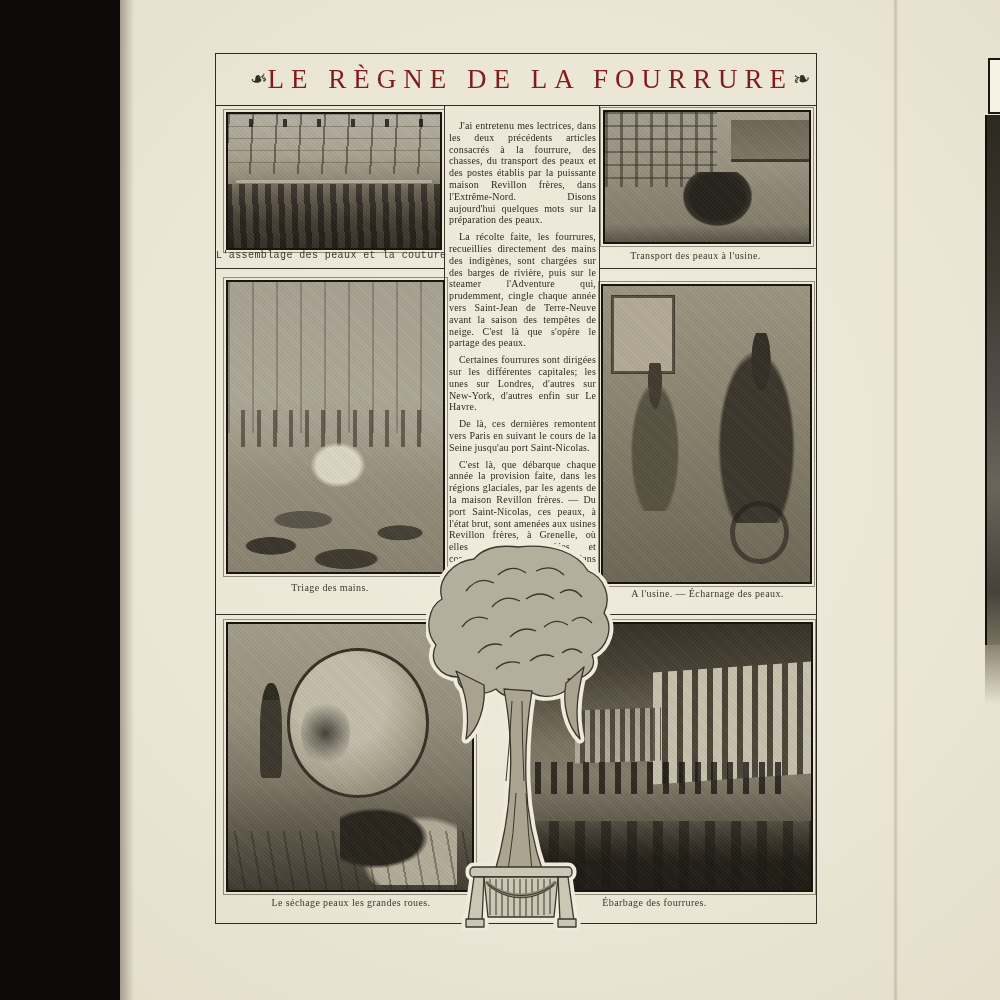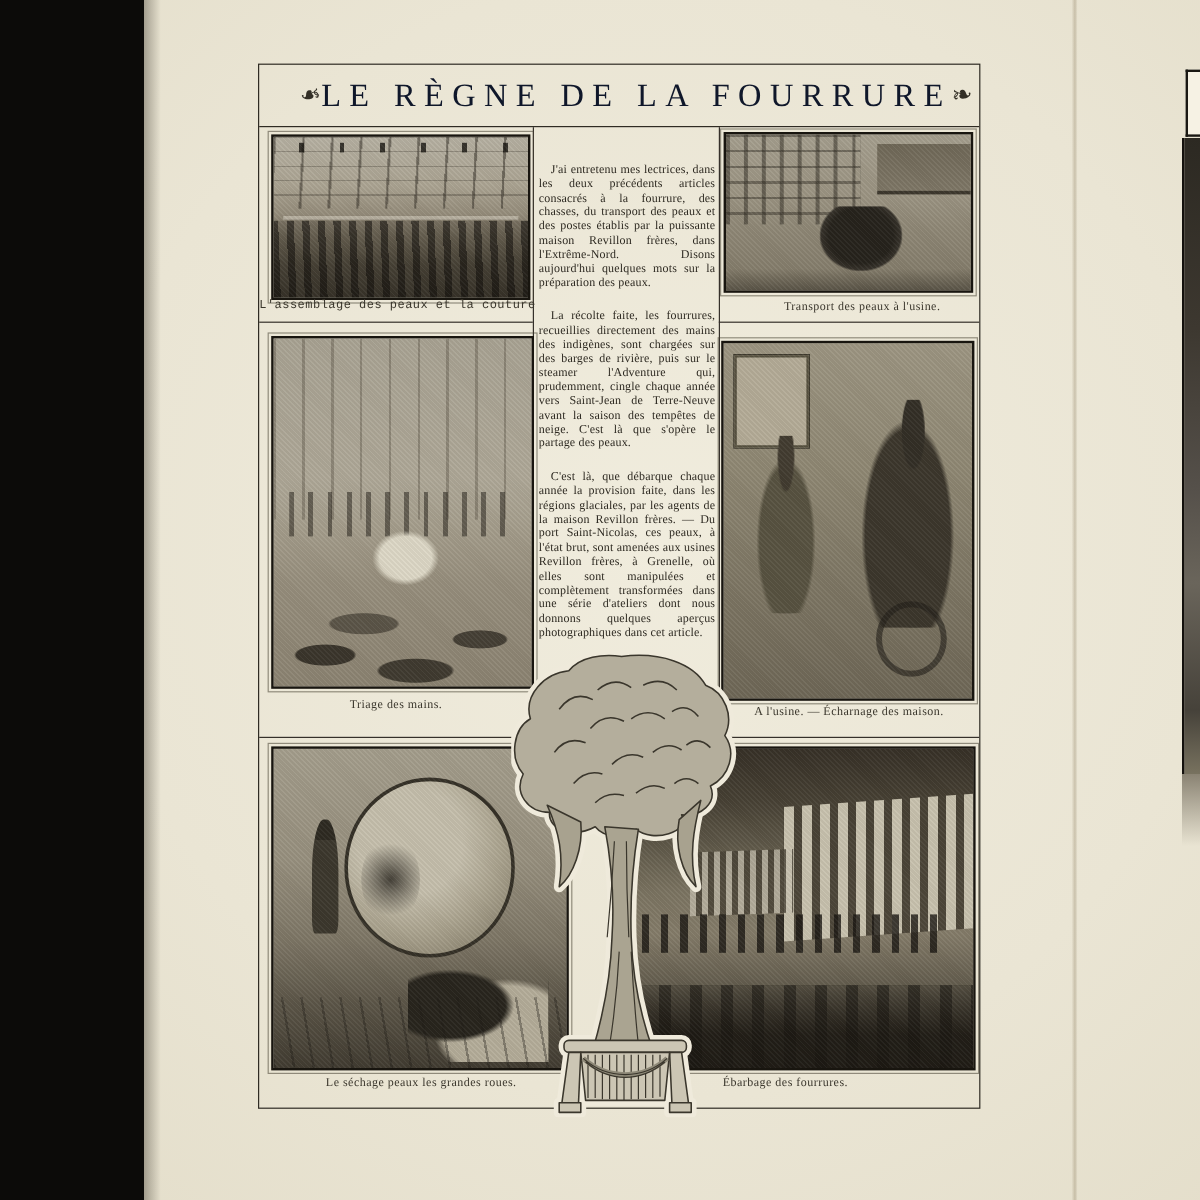--- a/index.html
+++ b/index.html
@@ -24,37 +24,37 @@
   .sliver-fade{position:absolute;left:985px;top:645px;width:15px;height:60px;
     background:linear-gradient(180deg,#8a8373,rgba(138,131,115,0));}
 
   
   .frame{position:absolute;left:215px;top:53px;width:600px;height:869px;
     border:1px solid #2f2b23;}
 
   .title-bar{position:absolute;left:0;top:0;width:100%;height:52px;
     border-bottom:1px solid #2f2b23;display:flex;align-items:center;
     justify-content:space-between;padding:0 34px;box-sizing:border-box;}
-  .title{font-size:27px;letter-spacing:7px;color:#0f172a;white-space:nowrap;}
+  .title{font-size:27px;letter-spacing:7px;color:#7f1d1d;white-space:nowrap;}
   .fleuron{font-size:21px;color:#332f26;line-height:1;}
   .fleuron.left{transform:scaleX(-1) rotate(8deg);}
   .fleuron.right{transform:rotate(-8deg);}
 
   .vrule{position:absolute;top:52px;width:1px;height:508px;background:#35302a;}
   .vrule.l{left:228px;} .vrule.r{left:383px;}
   .hdiv{position:absolute;height:1px;background:#35302a;}
   .hdiv.tl{left:0;width:228px;top:214px;}
   .hdiv.tr{left:383px;width:217px;top:214px;}
   .hdiv.mid{left:0;width:600px;top:560px;}
 
   
   .article{position:absolute;left:233px;top:66px;width:147px;height:472px;
     overflow:hidden;font-size:10px;line-height:1.18;text-align:justify;
     color:#2e2a22;letter-spacing:.15px;}
-  .article p{margin:16px 0 5px 0;text-indent:10px;}
+  .article p{margin:0 0 5px 0;text-indent:10px;}
 
   
   .ph{position:absolute;border:2px solid #18150f;outline:1px solid rgba(70,63,50,.55);
     outline-offset:2px;overflow:hidden;background:#8b8575;}
   .ph::after{content:"";position:absolute;inset:0;
     background:repeating-linear-gradient(45deg,rgba(255,252,240,.05) 0 1px,rgba(60,50,35,.05) 1px 3px);}
   .ph i{position:absolute;display:block;}
 
   .ph-assemblage{left:10px;top:58px;width:212px;height:134px;
     background:linear-gradient(180deg,#b5b0a2 0%,#aba493 30%,#948c7b 48%,#6b6455 62%,#433e33 80%,#2e2a22 100%);}
@@ -130,21 +130,21 @@
     background:repeating-linear-gradient(90deg,rgba(200,194,178,.7) 0 5px,rgba(70,64,52,.8) 5px 10px);}
   .ph-ebarbage .s3{left:4%;top:52%;right:10%;height:12%;
     background:repeating-linear-gradient(90deg,rgba(24,21,17,.8) 0 6px,rgba(0,0,0,0) 6px 16px);}
   .ph-ebarbage .s4{bottom:0;left:0;right:0;height:26%;
     background:linear-gradient(180deg,rgba(30,27,21,.2),rgba(24,21,16,.85) 60%),
                repeating-linear-gradient(90deg,rgba(15,13,10,.5) 0 10px,rgba(0,0,0,0) 10px 26px);}
 
   .caption{position:absolute;font-size:10px;letter-spacing:.4px;color:#3b372d;
     text-align:center;white-space:nowrap;}
   .cap-1{left:0;width:228px;top:196px;font-family:Liberation Mono, monospace;}
-  .cap-2{left:394px;width:217px;top:196px;}
+  .cap-2{left:371px;width:217px;top:196px;}
   .cap-3{left:0;width:228px;top:528px;}
   .cap-4{left:383px;width:217px;top:534px;}
   .cap-5{left:0;width:270px;top:843px;}
   .cap-6{left:286px;width:305px;top:843px;}
 
   .tree{position:absolute;left:210px;top:487px;width:190px;height:390px;z-index:5;}
 </style>
 </head>
 <body>
 
@@ -165,20 +165,22 @@
 
   <div class="vrule l"></div>
   <div class="vrule r"></div>
   <div class="hdiv tl"></div>
   <div class="hdiv tr"></div>
   <div class="hdiv mid"></div>
 
   <div class="article">
     <p>J'ai entretenu mes lectrices, dans les deux précédents articles consacrés à la fourrure, des chasses, du transport des peaux et des postes établis par la puissante maison Revillon frères, dans l'Extrême-Nord. Disons aujourd'hui quelques mots sur la préparation des peaux.</p>
     <p>La récolte faite, les fourrures, recueillies directement des mains des indigènes, sont chargées sur des barges de rivière, puis sur le steamer l'Adventure qui, prudemment, cingle chaque année vers Saint-Jean de Terre-Neuve avant la saison des tempêtes de neige. C'est là que s'opère le partage des peaux.</p>
+    <p>Certaines fourrures sont dirigées sur les différentes capitales; les unes sur Londres, d'autres sur New-York, d'autres enfin sur Le Havre.</p>
+    <p>De là, ces dernières remontent vers Paris en suivant le cours de la Seine jusqu'au port Saint-Nicolas.</p>
     <p>C'est là, que débarque chaque année la provision faite, dans les régions glaciales, par les agents de la maison Revillon frères. — Du port Saint-Nicolas, ces peaux, à l'état brut, sont amenées aux usines Revillon frères, à Grenelle, où elles sont manipulées et complètement transformées dans une série d'ateliers dont nous donnons quelques aperçus photographiques dans cet article.</p>
   </div>
 
   <div class="ph ph-assemblage">
     <i class="s1"></i>
     <i class="s2"></i>
     <i class="s3"></i>
     <i class="s4"></i>
   </div>
   <div class="caption cap-1">L'assemblage des peaux et la couture</div>
@@ -198,21 +200,21 @@
     <i class="s4"></i>
   </div>
   <div class="caption cap-3">Triage des mains.</div>
 
   <div class="ph ph-echarnage">
     <i class="s1"></i>
     <i class="s2"></i>
     <i class="s3"></i>
     <i class="s4"></i>
   </div>
-  <div class="caption cap-4">A l'usine. — Écharnage des maison.</div>
+  <div class="caption cap-4">A l'usine. — Écharnage des peaux.</div>
 
   <div class="ph ph-sechage">
     <i class="s1"></i>
     <i class="s2"></i>
     <i class="s3"></i>
     <i class="s4"></i>
     <i class="s5"></i>
   </div>
   <div class="caption cap-5">Le séchage peaux les grandes roues.</div>
 

